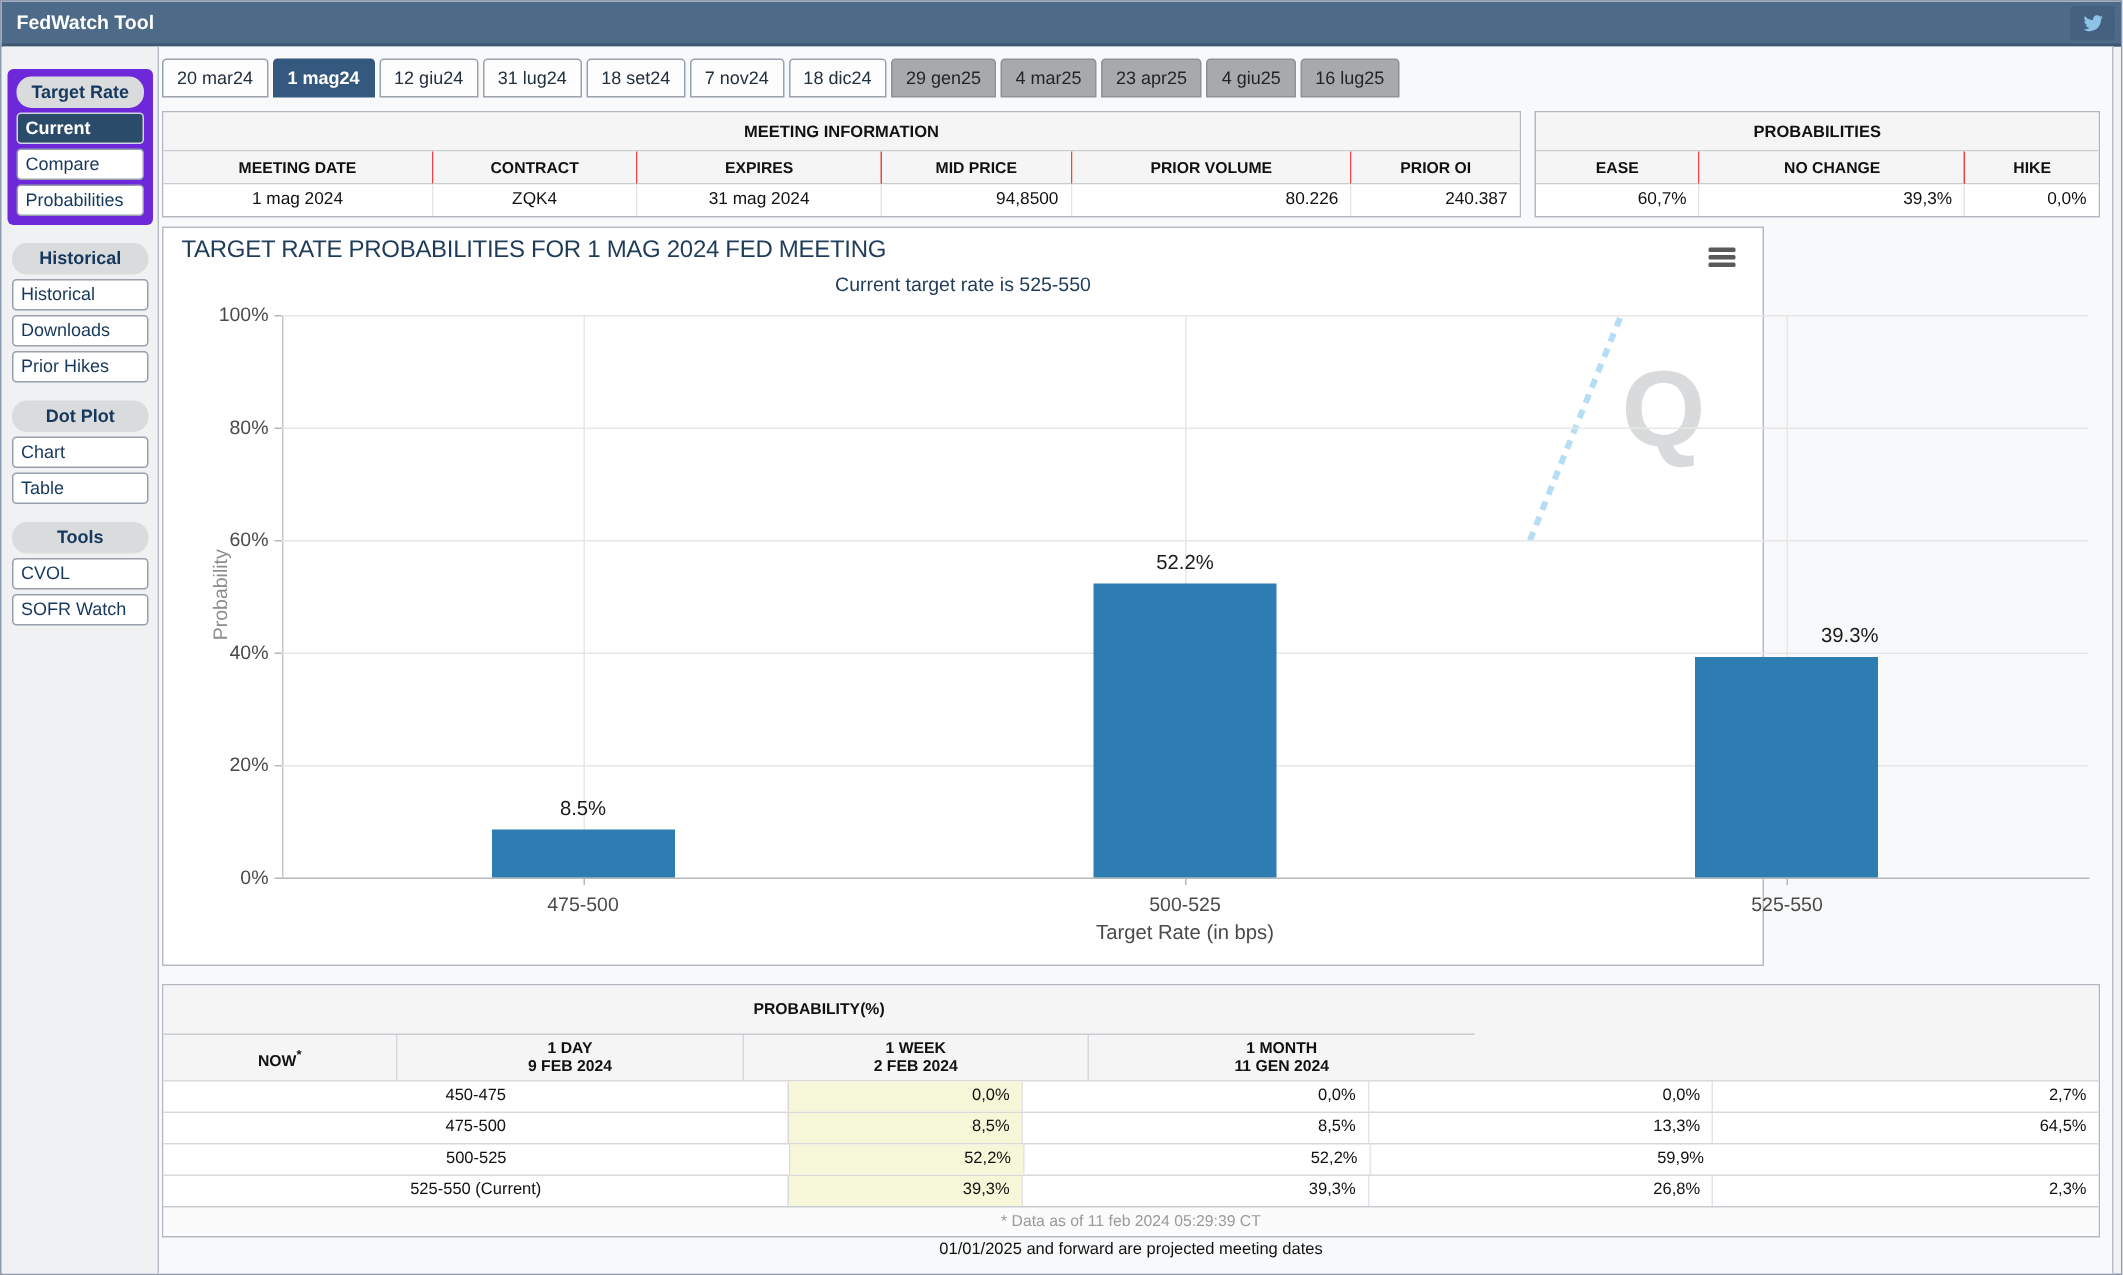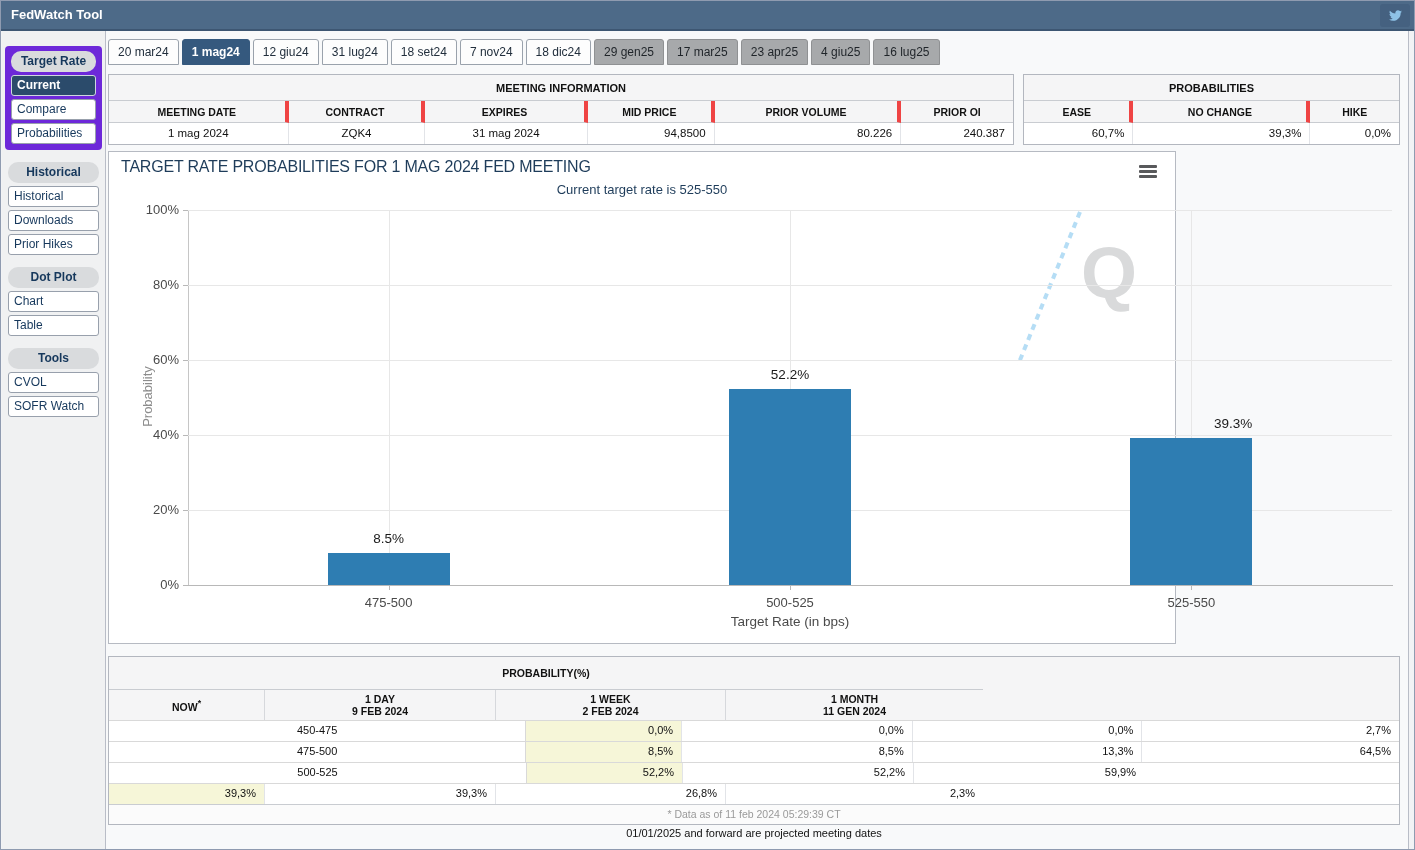--- a/index.html
+++ b/index.html
@@ -28,21 +28,21 @@
   .tab { height:26px; line-height:24px; padding:0 9px; margin-right:3px; border:1px solid #9aa2ac; border-radius:3px 3px 0 0; background:#fdfdfd; color:#222f3d; font-size:12px; cursor:pointer; white-space:nowrap; }
   .tab.selected { background:#35597e; border-color:#35597e; color:#ffffff; font-weight:bold; }
   .tab.projected { background:#a7a9ab; border-color:#8f9193; color:#1f2429; }
 
   
   .info-panel { position:absolute; top:43px; background:#ffffff; border:1px solid #b3b7bf; }
   #meeting-panel { left:2px; width:906px; }
   #prob-panel { left:917px; width:377px; }
   .info-title { height:26px; line-height:26px; text-align:center; font-size:11px; font-weight:bold; color:#111; background:#f5f5f6; border-bottom:1px solid #c9ccd1; }
   .cols-head, .cols-vals { display:flex; }
-  .col-h { height:22px; line-height:22px; text-align:center; font-size:10.5px; font-weight:bold; color:#111; background:#f5f5f6; border-right:4px solid #ef4444; border-bottom:1px solid #c9ccd1; }
+  .col-h { height:22px; line-height:22px; text-align:center; font-size:10.5px; font-weight:bold; color:#111; background:#f5f5f6; border-right:1px solid #ef4444; border-bottom:1px solid #c9ccd1; }
   .col-h:last-child, .col-v:last-child { border-right:none; }
   .col-v { height:21px; line-height:21px; font-size:11.5px; color:#111; background:#fff; border-right:1px solid #e2e4e8; }
   .col-v.center { text-align:center; }
   .col-v.right { text-align:right; padding-right:8px; }
 
   
   #chart-panel { position:absolute; left:2px; top:120px; width:1068px; height:493px; background:#ffffff; border:1px solid #b6bac2; }
   #chart-title { position:absolute; left:12px; top:6px; font-size:16px; color:#1e3c5a; letter-spacing:-0.2px; }
   #chart-subtitle { position:absolute; left:0; top:30px; width:100%; text-align:center; font-size:13px; color:#1e3c5a; }
   #chart-menu { position:absolute; right:16px; top:13px; width:20px; height:16px; cursor:pointer; }
@@ -123,21 +123,21 @@
 
     <div id="date-tabs">
         <div class="tab normal">20 mar24</div>
         <div class="tab selected">1 mag24</div>
         <div class="tab normal">12 giu24</div>
         <div class="tab normal">31 lug24</div>
         <div class="tab normal">18 set24</div>
         <div class="tab normal">7 nov24</div>
         <div class="tab normal">18 dic24</div>
         <div class="tab projected">29 gen25</div>
-        <div class="tab projected">17 mar25</div>
+        <div class="tab projected">4 mar25</div>
         <div class="tab projected">23 apr25</div>
         <div class="tab projected">4 giu25</div>
         <div class="tab projected">16 lug25</div>
       </div>
 
     <div id="meeting-panel" class="info-panel">
       <div class="info-title">MEETING INFORMATION</div>
       <div class="cols-head">
           <div class="col-h" style="width: 180px;">MEETING DATE</div>
           <div class="col-h" style="width: 137px;">CONTRACT</div>
@@ -260,20 +260,21 @@
             <div class="pval" style="width: 230px;">13,3%</div>
             <div class="pval" style="width: 257px;">64,5%</div>
           </div>
           <div class="prow">
             <div class="prate">500-525</div>
             <div class="pval now" style="width: 156px;">52,2%</div>
             <div class="pval" style="width: 231px;">52,2%</div>
             <div class="pval" style="width: 230px;">59,9%</div>
           </div>
           <div class="prow">
+            <div class="prate">525-550 (Current)</div>
             <div class="pval now" style="width: 156px;">39,3%</div>
             <div class="pval" style="width: 231px;">39,3%</div>
             <div class="pval" style="width: 230px;">26,8%</div>
             <div class="pval" style="width: 257px;">2,3%</div>
           </div>
         </div>
       <div id="pt-footnote">* Data as of 11 feb 2024 05:29:39 CT</div>
     </div>
 
     <div id="bottom-note">01/01/2025 and forward are projected meeting dates</div>

